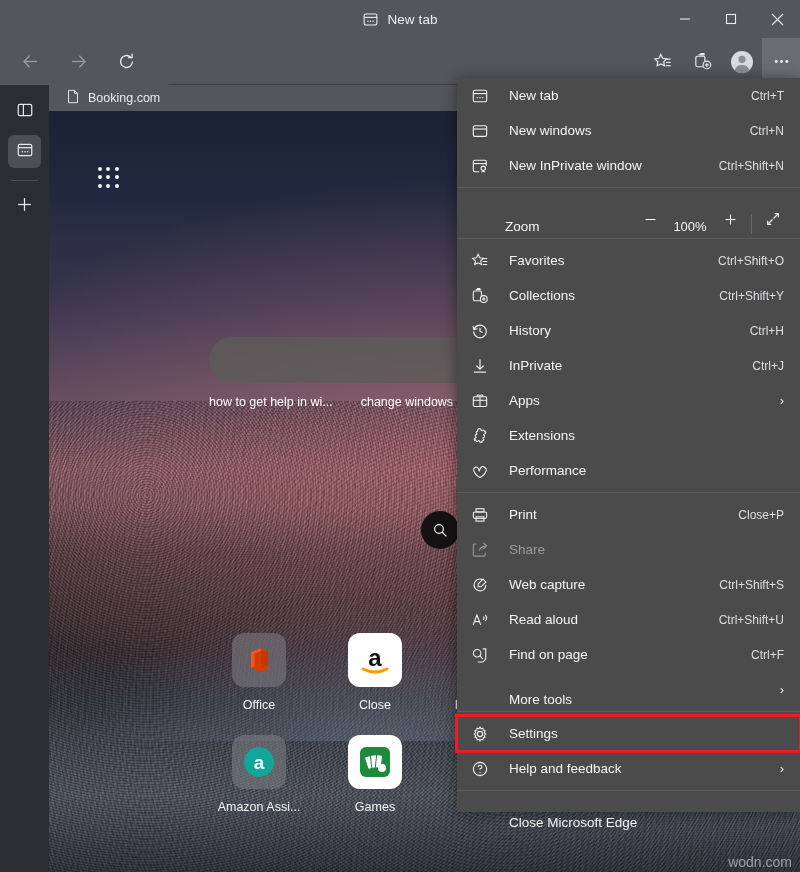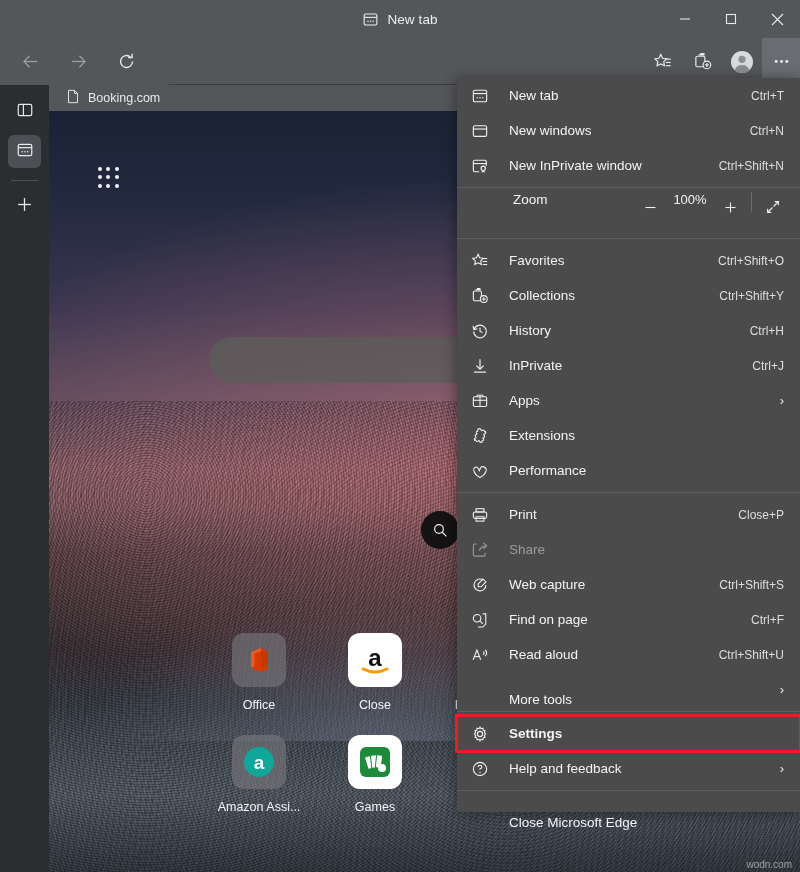--- a/index.html
+++ b/index.html
@@ -120,45 +120,45 @@
   #newstext{ position:absolute; left:424px; top:402px; color:#f0f0f0; font-size:13px;
              line-height:22px; width:34px; overflow:hidden; white-space:nowrap;}
 
   
   #tiles{ position:absolute; left:152px; top:522px; display:grid;
           grid-template-columns:repeat(3,116px); grid-template-rows:repeat(2,102px); }
   .tile{ display:flex; flex-direction:column; align-items:center; }
   .tile-ico{ width:54px; height:54px; border-radius:12px; background:rgba(120,120,124,.62);
              display:flex; align-items:center; justify-content:center; }
   .tile-label{ color:#f2f3f5; font-size:12.5px; margin-top:11px; white-space:nowrap;}
-  #wmark{ position:absolute; right:8px; bottom:2px; color:rgba(240,240,240,.55); font-size:10px;text-align:right;}
+  #wmark{ position:absolute; right:8px; bottom:2px; color:rgba(240,240,240,.55); font-size:14px;text-align:right;}
 
   
   #edgemenu{
     position:absolute; left:457px; top:78px; width:343px; height:734px;
     background:#4b4b4b; box-shadow:0 2px 14px rgba(0,0,0,.45);
   }
   .mi{
     height:35px; display:flex; align-items:center; padding:0 16px 0 14px; position:relative;
   }
   .mi .ico{ width:26px; min-width:26px; height:20px; display:flex; align-items:center;
             justify-content:flex-start; color:#f0f1f3;}
   .mi .lbl{ color:#f2f3f5; font-size:13.5px; flex:1; margin-left:12px; white-space:nowrap;}
   .mi .acc{ color:#dcdee1; font-size:12px; white-space:nowrap;}
   .mi .chev{ color:#e6e8ea; font-size:13px; margin-left:6px;}
   .mi.disabled .lbl, .mi.disabled .ico{ color:#9a9a9a; }
   .mi.noicon .lbl{ margin-left:38px;margin-top:20px; }
   .m-div{ height:1px; background:#5e5e5e; margin:4px 0; }
-  #zoomrow{ height:42px; display:flex; align-items:flex-start; padding:0 10px 0 18px; }
+  #zoomrow{ height:42px; display:flex; align-items:flex-end; padding:0 10px 0 10px; }
   #zoomrow .lbl{ color:#f2f3f5; font-size:13.5px; margin-left:38px; flex:1;}
   .zbtn{ width:34px; height:30px; display:flex; align-items:center; justify-content:center;
          color:#f0f1f3; font-size:17px;}
   #zoomval{ color:#f2f3f5; font-size:13px; width:46px; text-align:center;}
   #zoomsep{ width:1px; height:20px; background:#6a6a6a; margin:0 4px;}
-  #settings-row{ outline:3px solid #ed1c24; outline-offset:-1px; z-index:4;font-weight:bold; }
+  #settings-row{ outline:3px solid #ed1c24; outline-offset:-1px; z-index:4; }
 </style>
 </head>
 <body>
 
 <div id="titlebar">
   <div id="tabstrip">
     <span class="tab-icon">
       <svg viewBox="0 0 20 20" width="17" height="17" fill="none" stroke="#e9ebed" stroke-width="1.3">
         <rect x="2.5" y="3.5" width="15" height="13" rx="2"></rect>
         <line x1="2.5" y1="7.5" x2="17.5" y2="7.5"></line>
@@ -314,20 +314,24 @@
       <i></i>
       <i></i>
       <i></i>
       <i></i>
       <i></i>
       <i></i>
   </div>
 
   <div id="searchpill"></div>
 
+  <div id="suggestrow">
+    <span>how to get help in wi...</span>
+    <span>change windows</span>
+  </div>
 
   <div id="newsbadge">
     <svg width="17" height="17" viewBox="0 0 18 18" fill="none" stroke="#efefef" stroke-width="1.3">
       <circle cx="7.4" cy="7.4" r="4.6"></circle>
         <line x1="10.8" y1="10.8" x2="15.2" y2="15.2"></line>
     </svg>
   </div>
   <div id="newstext">
     <div>Hea</div>
     <div>rem</div>
@@ -576,40 +580,40 @@
       <svg width="18" height="18" viewBox="0 0 20 20" fill="none" stroke="currentColor" stroke-width="1.2">
         <path d="M16.6 10a6.6 6.6 0 1 1-3.2-5.7"></path>
         <path d="M13.4 3.4l3.2 3.2-5.4 5.4H8v-3.2z"></path>
       </svg>
     </span>
     <span class="lbl">Web capture</span>
     <span class="acc">Ctrl+Shift+S</span>
   </div>
   <div class="mi">
     <span class="ico">
-      <svg width="18" height="18" viewBox="0 0 20 20" fill="none" stroke="currentColor" stroke-width="1.2">
-        <path d="M13 3.2h3.4v11.4l-3.2 3.2H7.6"></path>
-        <circle cx="6.8" cy="8" r="4.2"></circle>
-          <line x1="9.9" y1="11.1" x2="13.2" y2="14.4"></line>
-      </svg>
-    </span>
-    <span class="lbl">Find on page</span>
-    <span class="acc">Ctrl+F</span>
-  </div>
-  <div class="mi">
-    <span class="ico">
       <svg width="18" height="18" viewBox="0 0 20 20" fill="none" stroke="currentColor" stroke-width="1.25">
         <path d="M2.4 15.4L6.6 4.6l4.2 10.8"></path>
           <line x1="3.9" y1="11.8" x2="9.4" y2="11.8"></line>
         <path d="M13.6 6.2q1.8 1.4 0 3.6M15.8 4.4q3.2 2.8 0 7"></path>
       </svg>
     </span>
     <span class="lbl">Read aloud</span>
     <span class="acc">Ctrl+Shift+U</span>
   </div>
+  <div class="mi">
+    <span class="ico">
+      <svg width="18" height="18" viewBox="0 0 20 20" fill="none" stroke="currentColor" stroke-width="1.2">
+        <path d="M13 3.2h3.4v11.4l-3.2 3.2H7.6"></path>
+        <circle cx="6.8" cy="8" r="4.2"></circle>
+          <line x1="9.9" y1="11.1" x2="13.2" y2="14.4"></line>
+      </svg>
+    </span>
+    <span class="lbl">Find on page</span>
+    <span class="acc">Ctrl+F</span>
+  </div>
   <div class="mi noicon">
     <span class="lbl">More tools</span>
     <span class="chev">›</span>
   </div>
 
   <div class="m-div"></div>
 
   <div class="mi" id="settings-row">
     <span class="ico">
       <svg width="18" height="18" viewBox="0 0 20 20" fill="none" stroke="currentColor" stroke-width="1.2">

